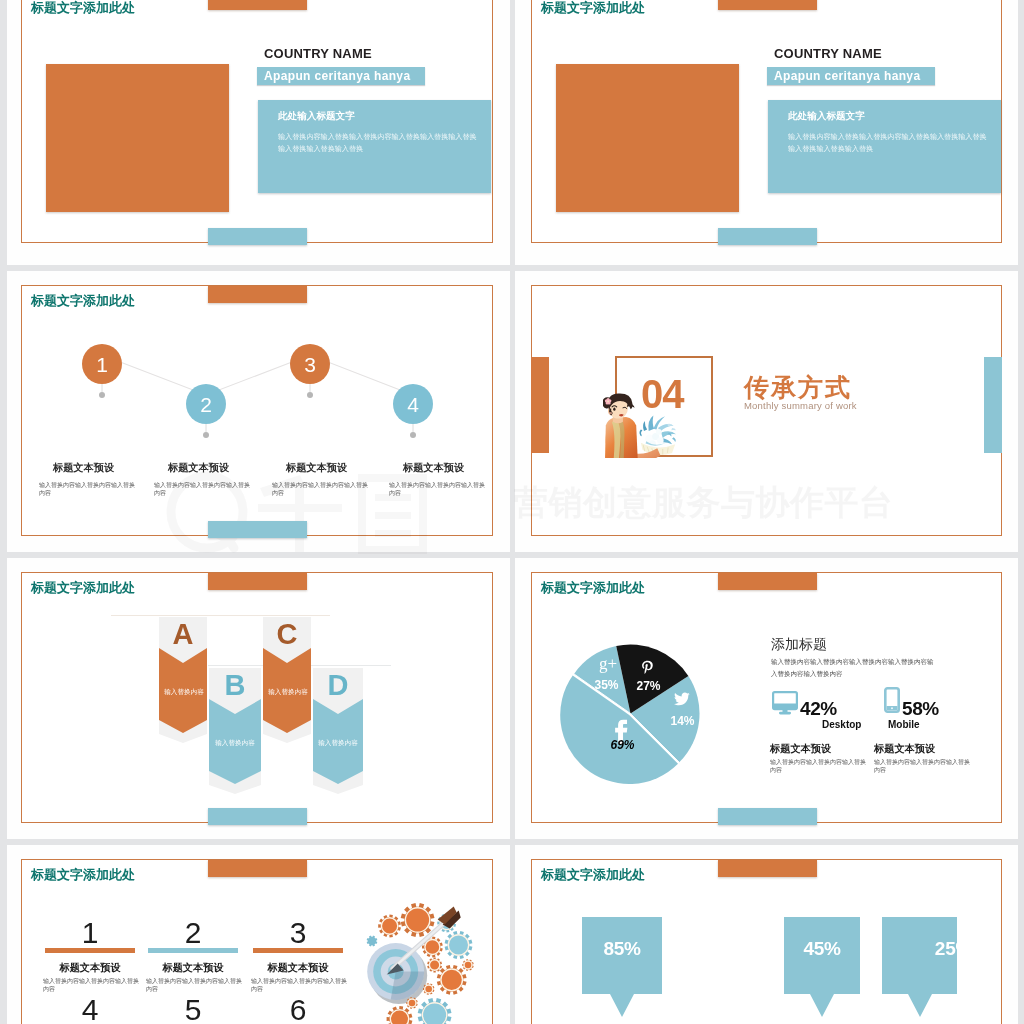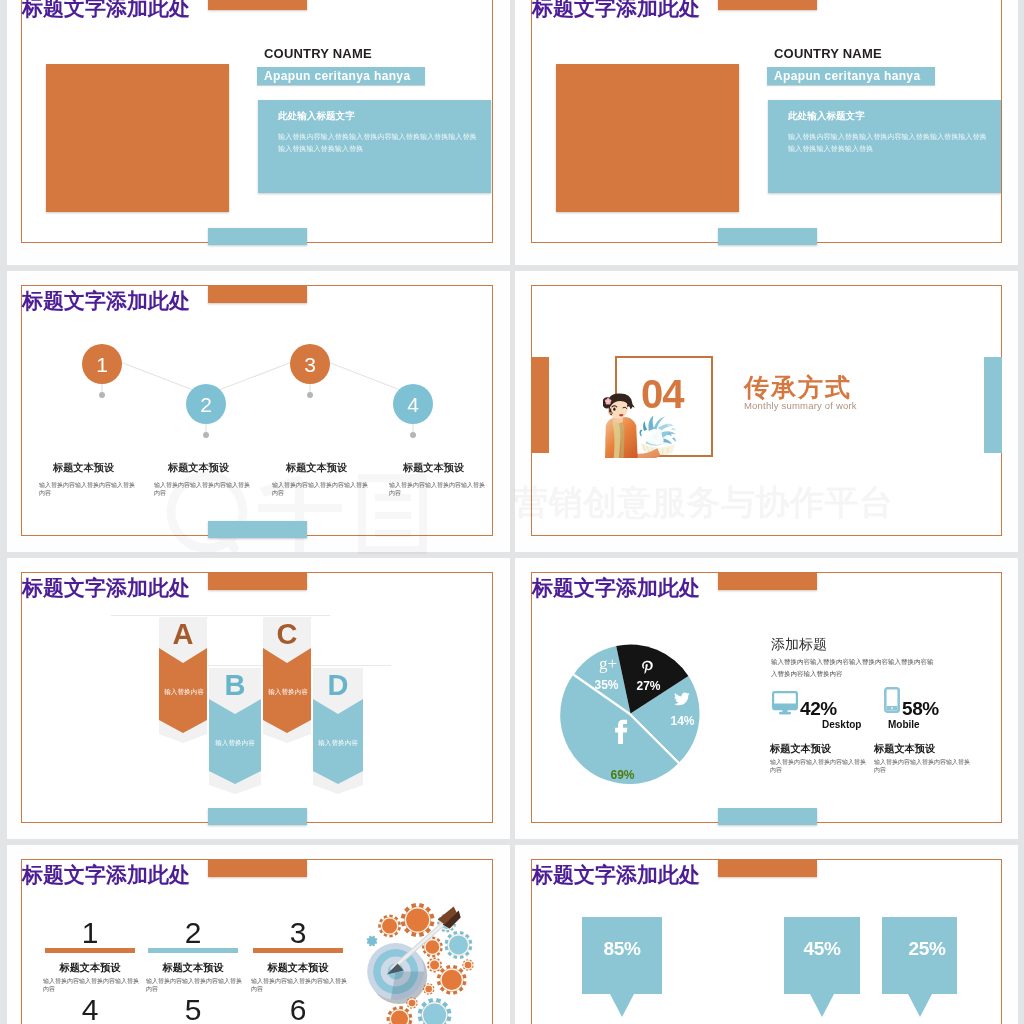--- a/index.html
+++ b/index.html
@@ -4,21 +4,21 @@
 <style>
   html,body{margin:0;padding:0;}
   body{width:1024px;height:1024px;background:#e3e4e6;font-family:"Liberation Sans",sans-serif;overflow:hidden;}
   #root{position:absolute;left:0;top:0;width:1024px;height:1024px;}
 
   .cell{position:absolute;background:#fefefe;overflow:hidden;}
   .slide{position:absolute;left:14px;top:14px;width:472px;height:251px;background:#fff;
          border:1px solid #cb7a45;box-sizing:border-box;}
   .cell-r .slide{left:16px;width:471px;}
 
-  .s-title{position:absolute;left:0;top:8px;font-size:21px;font-weight:bold;color:#4c1d95;
+  .s-title{position:absolute;left:9px;top:8px;font-size:13px;font-weight:bold;color:#0f766e;
            white-space:nowrap;line-height:14.4px;}
   .s-topbar{position:absolute;left:186px;top:0px;width:99px;height:17px;background:#d4783f;box-shadow:0 1px 2px rgba(120,90,70,.35);}
   .s-botbar{position:absolute;left:186px;bottom:-3px;width:99px;height:17px;background:#8cc5d4;z-index:5;box-shadow:0 1px 2px rgba(90,100,110,.35);}
 
   .abs{position:absolute;}
   .bold{font-weight:bold;}
   .ctr{text-align:center;}
   .wm{position:absolute;color:#000;opacity:.055;font-weight:bold;white-space:nowrap;margin-top:16px;}
 </style>
 </head>
@@ -253,21 +253,21 @@
       <div class="abs bold ctr" style="left:92px;top:107px;width:49px;font-size:12px;color:#fff;line-height:12px;">27%</div>
 
       <svg class="abs" style="left:142px;top:119px;" width="16" height="14" viewBox="0 0 24 20">
         <path d="M23.6 2.5 c-0.9 0.4 -1.8 0.7 -2.8 0.8 c1 -0.6 1.8 -1.6 2.2 -2.7 c-1 0.6 -2 1 -3.1 1.2 C19 0.7 17.7 0.1 16.3 0.1 c-2.7 0 -4.9 2.2 -4.9 4.9 c0 0.4 0 0.8 0.1 1.1 C7.4 5.9 3.9 4 1.6 1.1 C1.2 1.8 1 2.6 1 3.5 c0 1.7 0.9 3.2 2.2 4.1 C2.4 7.5 1.6 7.3 0.9 6.9 v0.1 c0 2.4 1.7 4.4 3.9 4.8 c-0.4 0.1 -0.8 0.2 -1.3 0.2 c-0.3 0 -0.6 0 -0.9 -0.1 c0.6 2 2.4 3.4 4.6 3.4 c-1.7 1.3 -3.8 2.1 -6.1 2.1 c-0.4 0 -0.8 0 -1.2 -0.1 c2.2 1.4 4.8 2.2 7.5 2.2 c9.1 0 14 -7.5 14 -14 v-0.6 C22.1 4.3 22.9 3.4 23.6 2.5 z" fill="#ffffff"></path>
       </svg>
       <div class="abs bold ctr" style="left:126px;top:142px;width:49px;font-size:12px;color:#fff;line-height:12px;">14%</div>
 
       <svg class="abs" style="left:81px;top:146px;" width="17" height="26" viewBox="0 0 20 30">
         <path d="M16.5 0.5 h-4.6 C8.1 0.5 6 2.8 6 6.5 V10 H2.5 v5.5 H6 V29 h5.8 V15.5 h4.4 l0.7 -5.5 h-5.1 V7.1 c0 -1.1 0.3 -1.6 1.4 -1.6 h3.3 z" fill="#ffffff"></path>
       </svg>
-      <div class="abs bold ctr" style="left:66px;top:196px;width:49px;font-size:12px;color:#4d7c0f;line-height:12px;">69%</div>
+      <div class="abs bold ctr" style="left:66px;top:166px;width:49px;font-size:12px;color:#000000;line-height:12px;font-style:italic;">69%</div>
 
       <div class="abs" style="left:239px;top:64px;font-size:14px;line-height:15px;color:#2f2f2f;">添加标题</div>
       <div class="abs" style="left:239px;top:83px;width:165px;font-size:6.5px;line-height:12px;color:#4d4d4d;">输入替换内容输入替换内容输入替换内容输入替换内容输入替换内容输入替换内容</div>
 
       <svg class="abs" style="left:240px;top:118px;" width="26" height="24" viewBox="0 0 26 24">
         <rect x="1.1" y="1.1" width="23.8" height="17" rx="1.6" fill="none" stroke="#7fc0d3" stroke-width="2.2"></rect>
         <path d="M1.6 12.5 h22.8 v4.2 a1.6 1.6 0 0 1 -1.6 1.6 h-19.6 a1.6 1.6 0 0 1 -1.6 -1.6 z" fill="#7fc0d3"></path>
         <rect x="10.5" y="18.1" width="5" height="3.2" fill="#7fc0d3"></rect>
         <rect x="7" y="20.8" width="12" height="2.6" rx="1.3" fill="#7fc0d3"></rect>
       </svg>
@@ -385,21 +385,21 @@
       <div class="abs" style="left:252px;top:57px;width:68px;height:100px;">
         <svg width="76" height="100" viewBox="0 0 76 100" style="position:absolute;left:0;top:0;">
           <polygon points="0,0 76,0 76,77 50,77 38,100 26,77 0,77" fill="#8cc5d4"></polygon>
         </svg>
         <div class="abs bold ctr" style="left:0;top:22px;width:76px;font-size:19px;line-height:20px;color:#ffffff;letter-spacing:-.3px;">45%</div>
       </div>
       <div class="abs" style="left:350px;top:57px;width:75px;height:100px;">
         <svg width="75" height="100" viewBox="0 0 75 100" style="position:absolute;left:0;top:0;">
           <polygon points="0,0 75,0 75,77 50,77 38,100 26,77 0,77" fill="#8cc5d4"></polygon>
         </svg>
-        <div class="abs bold ctr" style="left:0;top:22px;width:90px;font-size:19px;line-height:20px;color:#ffffff;letter-spacing:-.3px;">25%</div>
+        <div class="abs bold ctr" style="left:0;top:22px;width:90px;font-size:19px;line-height:20px;color:#ffffff;letter-spacing:-.3px;text-align:right;">25%</div>
       </div>
     </div>
   </div>
 
   <div class="abs" style="left:0;top:0;width:1024px;height:1024px;pointer-events:none;mix-blend-mode:multiply;opacity:.5;">
     <svg style="position:absolute;left:160px;top:462px;" width="280" height="100" viewBox="0 0 280 100">
       <circle cx="47" cy="50" r="36" fill="none" stroke="#f0f0f0" stroke-width="9"></circle>
       <path d="M58 72 q12 6 16 14" fill="none" stroke="#f0f0f0" stroke-width="9" stroke-linecap="round"></path>
       <g fill="#f0f0f0">
         <rect x="98" y="42" width="84" height="8"></rect>

